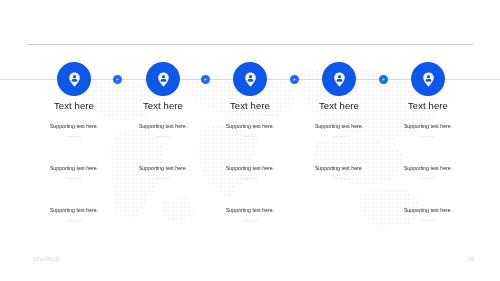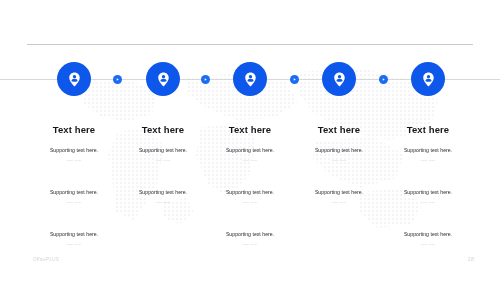--- a/index.html
+++ b/index.html
@@ -77,26 +77,25 @@
     width:500px; height:140px;
   }
   .col {
     position:absolute;
     top:0;
     width:96px;
     text-align:center;
   }
   .col-heading {
     font-size:9.5px;
-    font-weight:bold;
+    font-weight:normal;
     color:#17171b;
     letter-spacing:0.1px;
     line-height:12px;
     margin-bottom:0px;
-    margin-top:24px;
   }
   .blocks { position:relative; width:96px; height:120px; margin-top:11px; }
   .block {
     position:absolute;
     left:0; width:96px;
     text-align:center;
   }
   .block.r0 { top:0px; }
   .block.r1 { top:42px; }
   .block.r2 { top:84px; }

